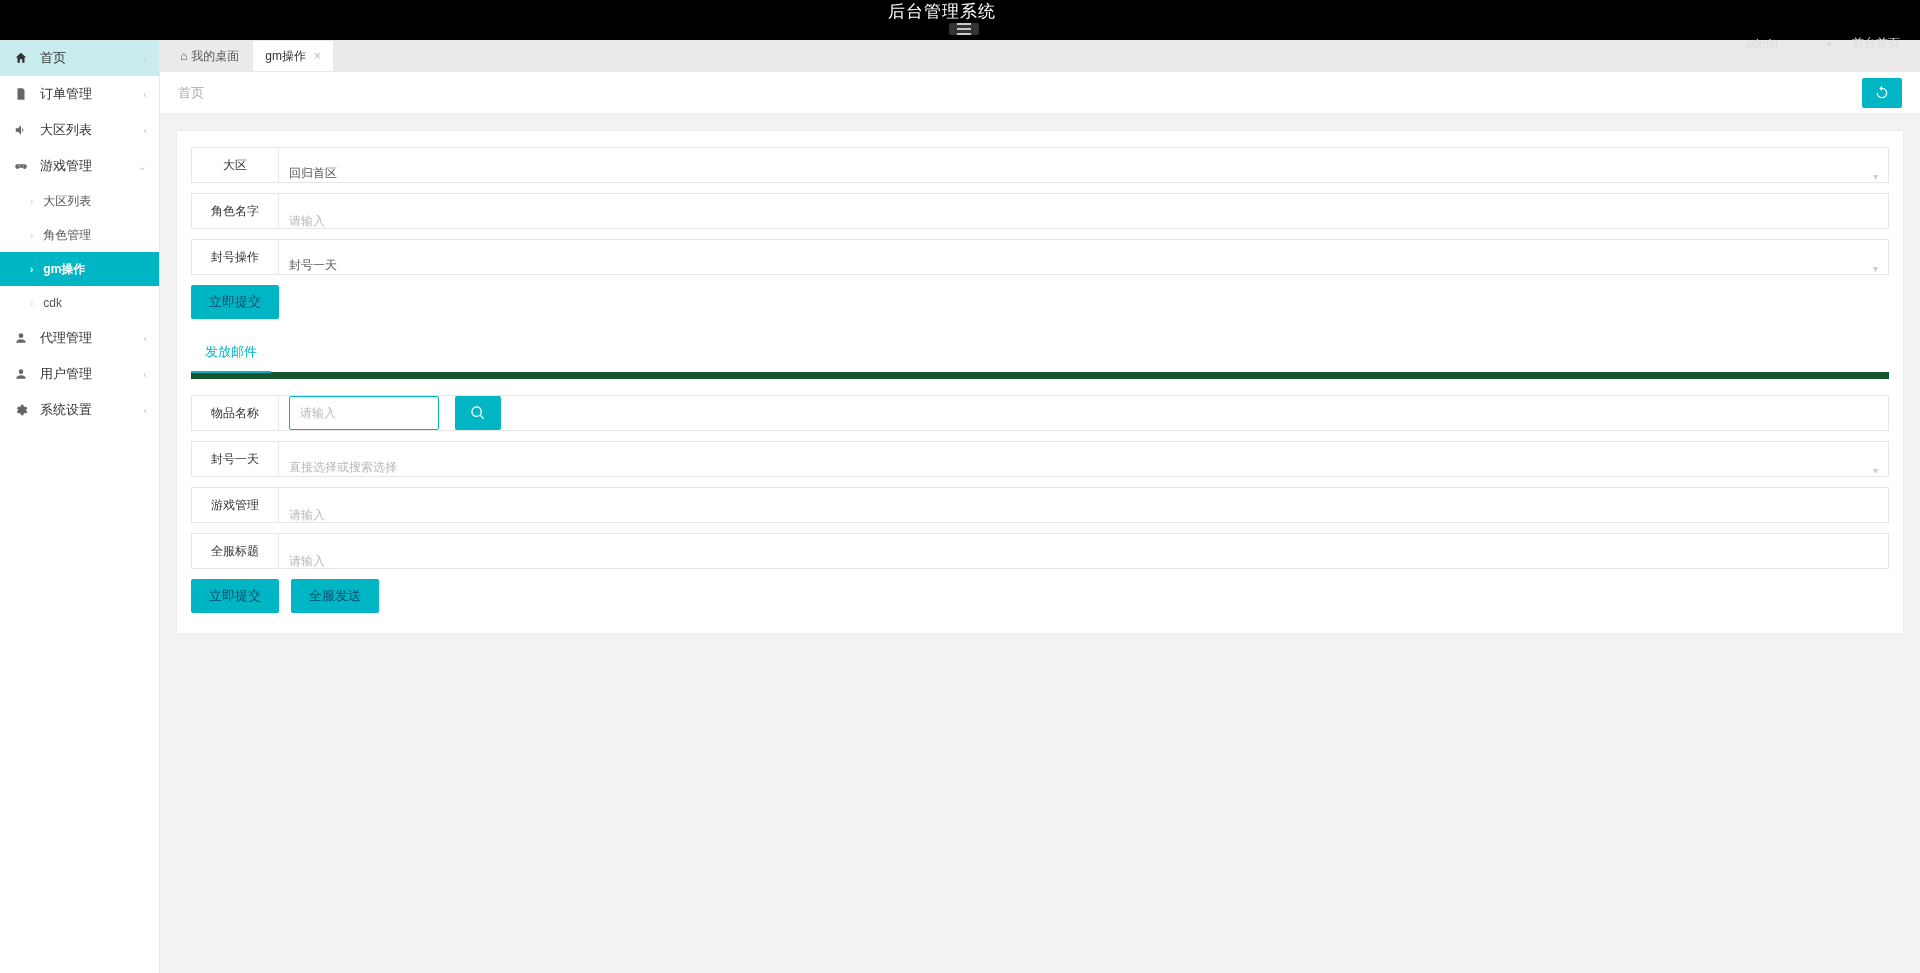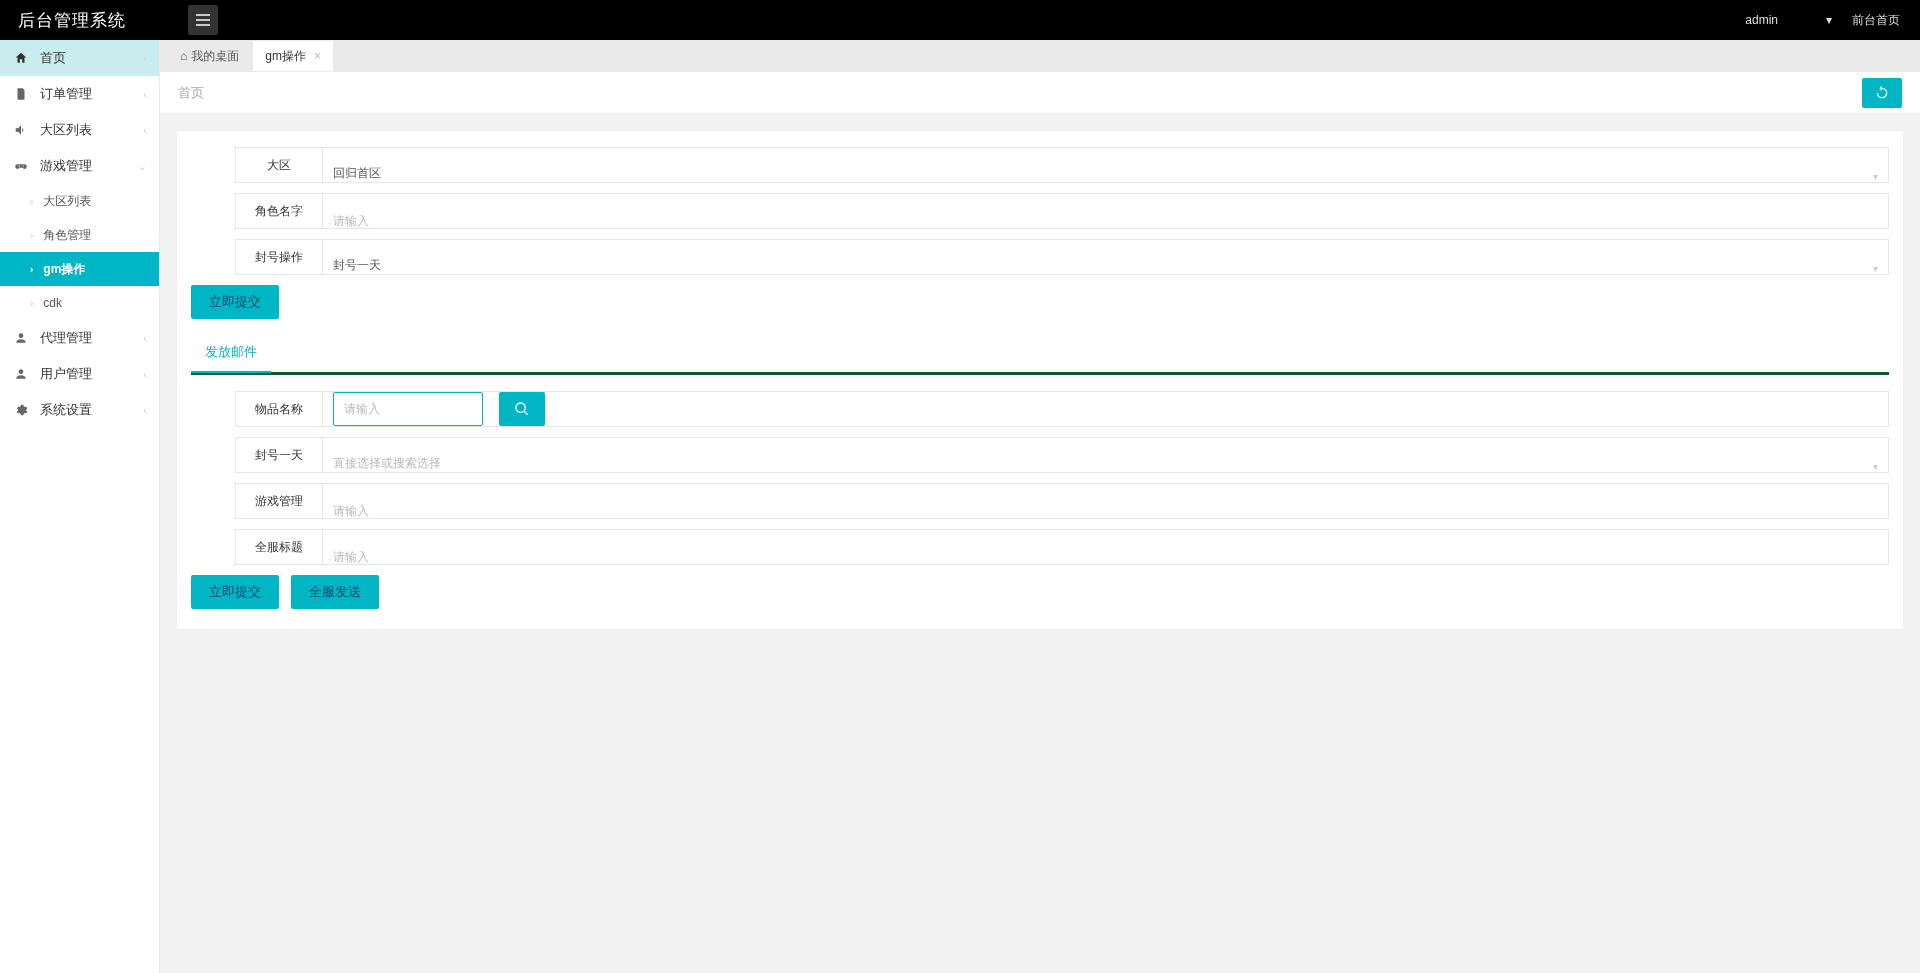--- a/index.html
+++ b/index.html
@@ -1,19 +1,19 @@
 <!DOCTYPE html>
 <html><head>
 <meta charset="utf-8">
 <style>
   * { box-sizing: border-box; margin: 0; padding: 0; }
   html, body { height: 100%; font-family: "Helvetica Neue", Arial, "Microsoft YaHei", sans-serif; font-size: 13px; color: #333; background: #f2f2f2; }
   
   
-  .topbar { position: fixed; top:0; left:0; right:0; height:40px; background:#000; display:flex; align-items:center; z-index:50; }
+  .topbar { position: fixed; top:0; left:0; right:0; height:40px; background:#000; display:flex; align-items:center; z-index:50;flex-direction:column; }
   .brand { width:180px; padding-left:18px; color:#fff; font-size:17px; letter-spacing:1px; }
   .hamburger-btn { width:30px; height:30px; background:#333; border-radius:2px; display:flex; align-items:center; justify-content:center; cursor:pointer; margin-left:8px; }
   .hamburger-btn svg { fill:#c8c8c8; }
   .top-right { margin-left:auto; display:flex; align-items:center; padding-right:20px; }
   .top-right a { color:#ddd; text-decoration:none; font-size:12px; margin-left:20px; display:flex; align-items:center;gap:44px; }
   .top-right .caret { margin-left:4px; }
   
   
   .sidebar { position:fixed; top:40px; bottom:0; left:0; width:160px; background:#fff; border-right:1px solid #e8e8e8; overflow-y:auto; }
   .nav-item { display:flex; align-items:center; height:36px; padding:0 12px; cursor:pointer; color:#333; position:relative; }
@@ -42,38 +42,38 @@
   .refresh-btn { width:40px; height:30px; background:#00b5c4; border-radius:2px; display:flex; align-items:center; justify-content:center; cursor:pointer; }
   .refresh-btn svg { fill:#fff; }
   .breadcrumb { color:#aaa; font-size:13px; }
   
   
   .body { padding:16px 16px; }
   .card { background:#fff; border:1px solid #eee; border-radius:2px; padding:16px 14px 20px 14px; }
   
   
   .form-row { display:flex; align-items:center; margin-bottom:10px; }
-  .form-label { width:88px; height:36px; border:1px solid #e6e6e6; background:#fff; display:flex; align-items:center; justify-content:center; font-size:12px; color:#333;margin-left:44px;}
+  .form-label { width:88px; height:36px; border:1px solid #e6e6e6; background:#fff; display:flex; align-items:center; justify-content:center; font-size:12px; color:#333;}
   .form-control { flex:1; height:36px; border:1px solid #e6e6e6; border-left:none; background:#fff; display:flex; align-items:flex-end; padding:0 10px; font-size:12px; color:#555; position:relative;}
   .form-control.placeholder { color:#b9b9b9; }
   .form-control input { border:none; outline:none; width:100%; font-size:12px; color:#333; background:transparent;}
   .form-control input::placeholder { color:#b9b9b9; }
   .select-tri { position:absolute; right:10px; color:#ccc; font-size:10px; pointer-events:none; }
   
   .small-input-wrap { height:36px; display:flex; align-items:center; }
   .small-input { width:150px; height:34px; border:1px solid #00b5c4; border-radius:2px; padding:0 10px; font-size:12px; outline:none; }
   .small-input::placeholder { color:#b9b9b9; }
   .search-btn { width:46px; height:34px; background:#00b5c4; border-radius:2px; margin-left:16px; display:flex; align-items:center; justify-content:center; cursor:pointer; }
   .search-btn svg { fill:#fff; }
   
   .btn-primary { height:34px; padding:0 18px; background:#00b5c4; color:#0c4a6e; border:none; border-radius:2px; font-size:13px; cursor:pointer; }
   .btn-row { display:flex; gap:12px; margin-top:4px; }
   
   
-  .inner-tabs { display:flex; border-bottom:3px solid #14532d; margin:14px 0 16px 0; }
+  .inner-tabs { display:flex; border-bottom:7px solid #14532d; margin:14px 0 16px 0; }
   .inner-tab { padding:10px 14px; font-size:13px; color:#555; cursor:pointer; }
   .inner-tab.active { color:#00b5c4; border-bottom:2px solid #00b5c4; margin-bottom:-1px; }
   
   .icon svg { width:14px; height:14px; fill:#666; }
   .nav-item.active-home .icon svg { fill:#333; }
 </style>
 </head>
 <body>
 
 <div class="topbar">

